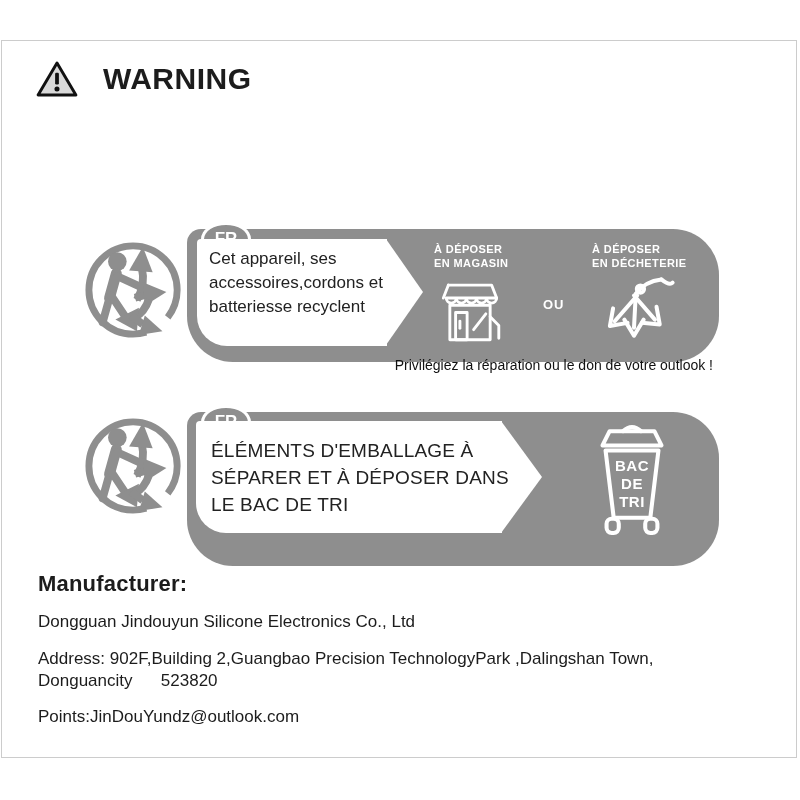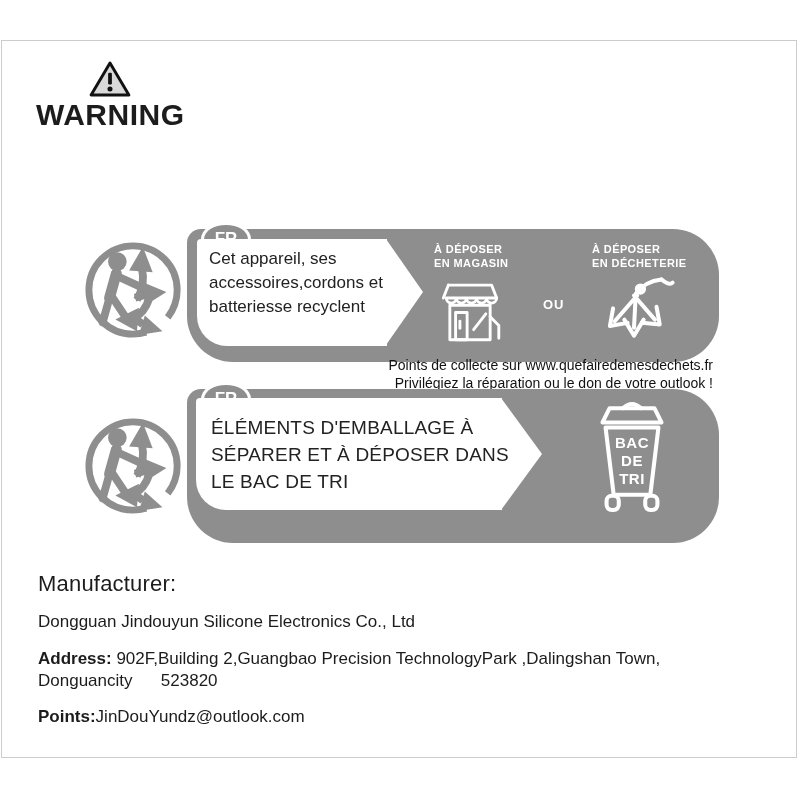--- a/index.html
+++ b/index.html
@@ -8,40 +8,40 @@
     font-family:"Liberation Sans","DejaVu Sans",sans-serif;
     color:var(--text,#1c1c1c);
     position:relative; overflow:hidden;
   }
   .page { position:absolute; inset:0; }
   .frame {
     position:absolute; left:1px; top:40px; width:794px; height:716px;
     border:1px solid var(--border,#cccccc);
   }
   
-  .warn-head { position:absolute; left:36px; top:60px; display:flex; align-items:center; gap:0;flex-direction:column; }
+  .warn-head { position:absolute; left:36px; top:60px; display:flex; align-items:center; gap:25px; }
   .warn-tri { width:42px; height:38px; }
   .warn-title { font-size:30px; font-weight:700; letter-spacing:0.5px; }
   
   .warn-list { position:absolute; left:64px; top:109px; width:722px; }
   .warn-item {
     position:relative; padding-left:15px; font-size:17px; line-height:25.5px;
     white-space:pre-line; letter-spacing:0.1px; margin-bottom:1px;
   }
   .warn-item::before { content:"•"; position:absolute; left:1px; top:-1px; font-size:15px; }
   
   .triman { position:absolute; width:102px; height:124px; color:var(--gray,#8e8e8e); }
   .triman-1 { left:84px; top:228px; }
   .triman-2 { left:84px; top:404px; }
   .banner {
     position:absolute; left:187px; width:532px;
     background:var(--gray,#8e8e8e); border-radius:14px 46px 46px 46px;
   }
   .banner-1 { top:229px; height:133px; }
-  .banner-2 { top:389px; height:154px; }
+  .banner-2 { top:412px; height:154px; }
   .banner * { position:absolute; }
   .fr-badge {
     left:14px; top:-7px; width:44px; height:28px;
     background:var(--gray,#8e8e8e); border:3px solid #fff; border-radius:50%;
     color:#fff; font-size:17px; font-weight:700;
     display:flex; align-items:center; justify-content:center;
   }
   .b1-white { left:10px; top:10px; width:190px; height:107px; background:#fff; border-radius:4px 0 0 30px; }
   .b1-tri  { left:199px; top:10px; width:0; height:0;
              border-top:53.5px solid transparent; border-bottom:53.5px solid transparent;
@@ -67,25 +67,25 @@
   }
   .icon-line { stroke:#fff; fill:none; stroke-width:4; stroke-linecap:round; stroke-linejoin:round; }
   .icon-line-thick { stroke:#fff; fill:none; stroke-width:5; stroke-linecap:round; stroke-linejoin:round; }
   .g-stroke { stroke:currentColor; fill:none; }
   .g-fill { fill:currentColor; }
   
   .note { position:absolute; right:87px; top:357px; text-align:right;
           font-size:14px; line-height:17.5px; color:#111; }
   
   .mfr { position:absolute; left:38px; top:571px; width:724px; }
-  .mfr-title { font-size:22px; font-weight:400; letter-spacing:0.2px; }
+  .mfr-title { font-size:22px; font-weight:700; letter-spacing:0.2px; }
   .mfr-company { margin-top:15px; font-size:17px; }
   .mfr-address { margin-top:16px; font-size:17px; line-height:22px; }
   .mfr-email { margin-top:15px; font-size:17px; }
-  .lbl { font-weight:700;margin-top:26px; }
+  .lbl { font-weight:400;margin-top:26px; }
   .pre { white-space:pre-wrap; }
 </style>
 </head>
 <body>
 
 <div class="page">
   <div class="frame"></div>
 
   <div class="warn-head">
     <svg class="warn-tri" viewBox="0 0 100 90">
@@ -150,21 +150,20 @@
         <path d="M24 44 L20 66 L42 62" class="icon-line-thick"></path>
         <path d="M52 30 L50 68" class="icon-line-thick"></path>
         <path d="M38 58 L50 78 L62 58" class="icon-line-thick"></path>
         <path d="M50 28 L76 58" class="icon-line-thick"></path>
         <path d="M78 42 L82 64 L60 62" class="icon-line-thick"></path>
       </svg>
     </div>
   </div>
 
   <div class="note">
-    <div>Points de collecte sur www.quefairedemesdechets.fr</div>
     <div>Privilégiez la réparation ou le don de votre outlook !</div>
   </div>
 
   <svg class="triman triman-2" viewBox="0 0 104 124">
     <circle cx="50" cy="62" r="45" class="g-stroke" stroke-width="7" stroke-dasharray="30 27 232"></circle>
     <circle cx="34" cy="33" r="9.5" class="g-fill"></circle>
     <path d="M33 45 L26 70" class="g-stroke" stroke-width="11" stroke-linecap="round"></path>
     <path d="M34 48 L56 58" class="g-stroke" stroke-width="8" stroke-linecap="round"></path>
     <path d="M26 70 L19 95" class="g-stroke" stroke-width="8" stroke-linecap="round"></path>
     <path d="M28 68 L42 89" class="g-stroke" stroke-width="8" stroke-linecap="round"></path>

